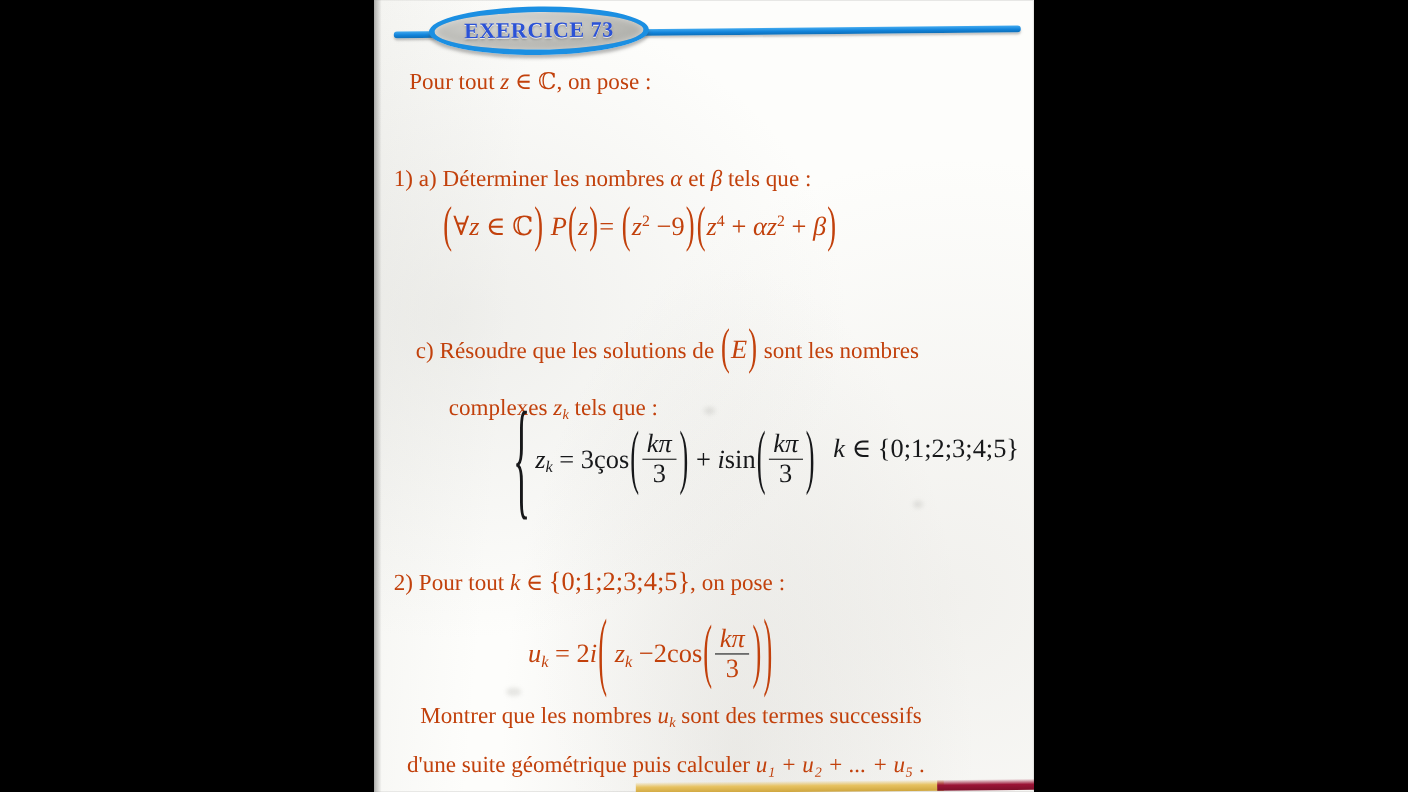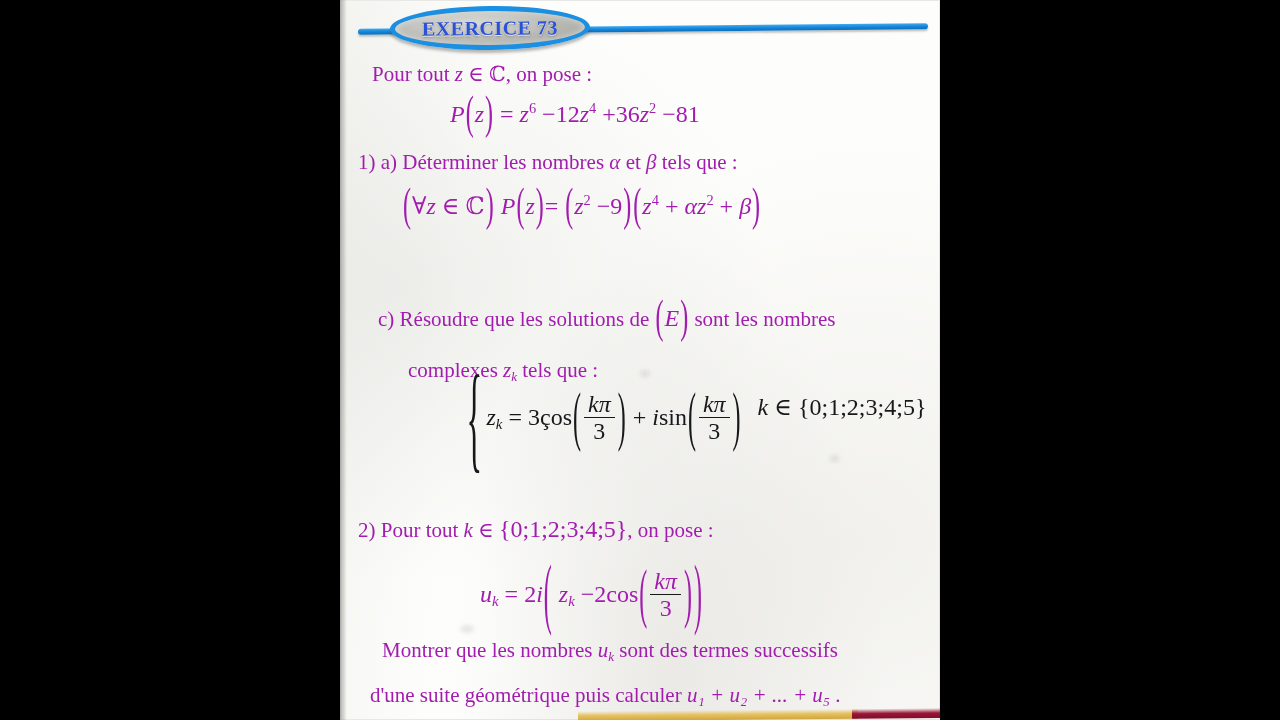--- a/index.html
+++ b/index.html
@@ -89,21 +89,21 @@
     font-size: 20px;
     letter-spacing: 0.5px;
     color: #2b52d6;
     text-shadow: 0 1px 0 rgba(255,255,255,0.75), 0 2px 2px rgba(60,60,60,0.35);
     white-space: nowrap;
   }
 
   
   .line {
     position: absolute;
-    color: #a21caf;
+    color: #c2410c;
     white-space: nowrap;
     font-family: "Liberation Serif", "DejaVu Serif", serif;
   }
   .txt { font-size: 21px; }
   .eq  { font-size: 24px; }
 
   i.v, span.v { font-style: italic; }
   .up { font-style: normal; }
 
   sup.pw { font-size: 0.60em; vertical-align: super; font-style: normal; }
@@ -231,28 +231,20 @@
       <div class="banner-line"></div>
       <div class="banner-badge">
         <span class="badge-text">EXERCICE 73</span>
       </div>
     </div>
 
     <div class="line txt" style="left:32px; top:62px;">
       <span>Pour tout </span><i class="v">z</i><span class="up"> ∈ </span><span class="cset">ℂ</span><span>, on pose :</span>
     </div>
 
-    <div class="line eq" style="left:110px; top:100px;">
-      <i class="v">P</i><span class="bp up">(</span><i class="v">z</i><span class="bp up">)</span>
-      <span class="up">=</span>
-      <i class="v">z</i><sup class="pw">6</sup>
-      <span class="up">−</span><span class="up">12</span><i class="v">z</i><sup class="pw">4</sup>
-      <span class="up">+</span><span class="up">36</span><i class="v">z</i><sup class="pw">2</sup>
-      <span class="up">−</span><span class="up">81</span>
-    </div>
 
     <div class="line txt" style="left:18px; top:150px;">
       <span>1)</span>
       <span>a)</span><span> Déterminer les nombres </span><i class="v">α</i><span> et </span><i class="v">β</i><span> tels que :</span>
     </div>
 
     <div class="line eq" style="left:62px; top:192px;">
       <span class="bp up">(</span><span class="up">∀</span><i class="v">z</i> <span class="up">∈</span> <span class="cset">ℂ</span><span class="bp up">)</span>
       <i class="v">P</i><span class="bp up">(</span><i class="v">z</i><span class="bp up">)</span><span class="up">=</span>
       <span class="bp up">(</span><i class="v">z</i><sup class="pw">2</sup> <span class="up">−</span><span class="up">9</span><span class="bp up">)</span><span class="bp up">(</span><i class="v">z</i><sup class="pw">4</sup> <span class="up">+</span> <i class="v">α</i><i class="v">z</i><sup class="pw">2</sup> <span class="up">+</span> <i class="v">β</i><span class="bp up">)</span>

